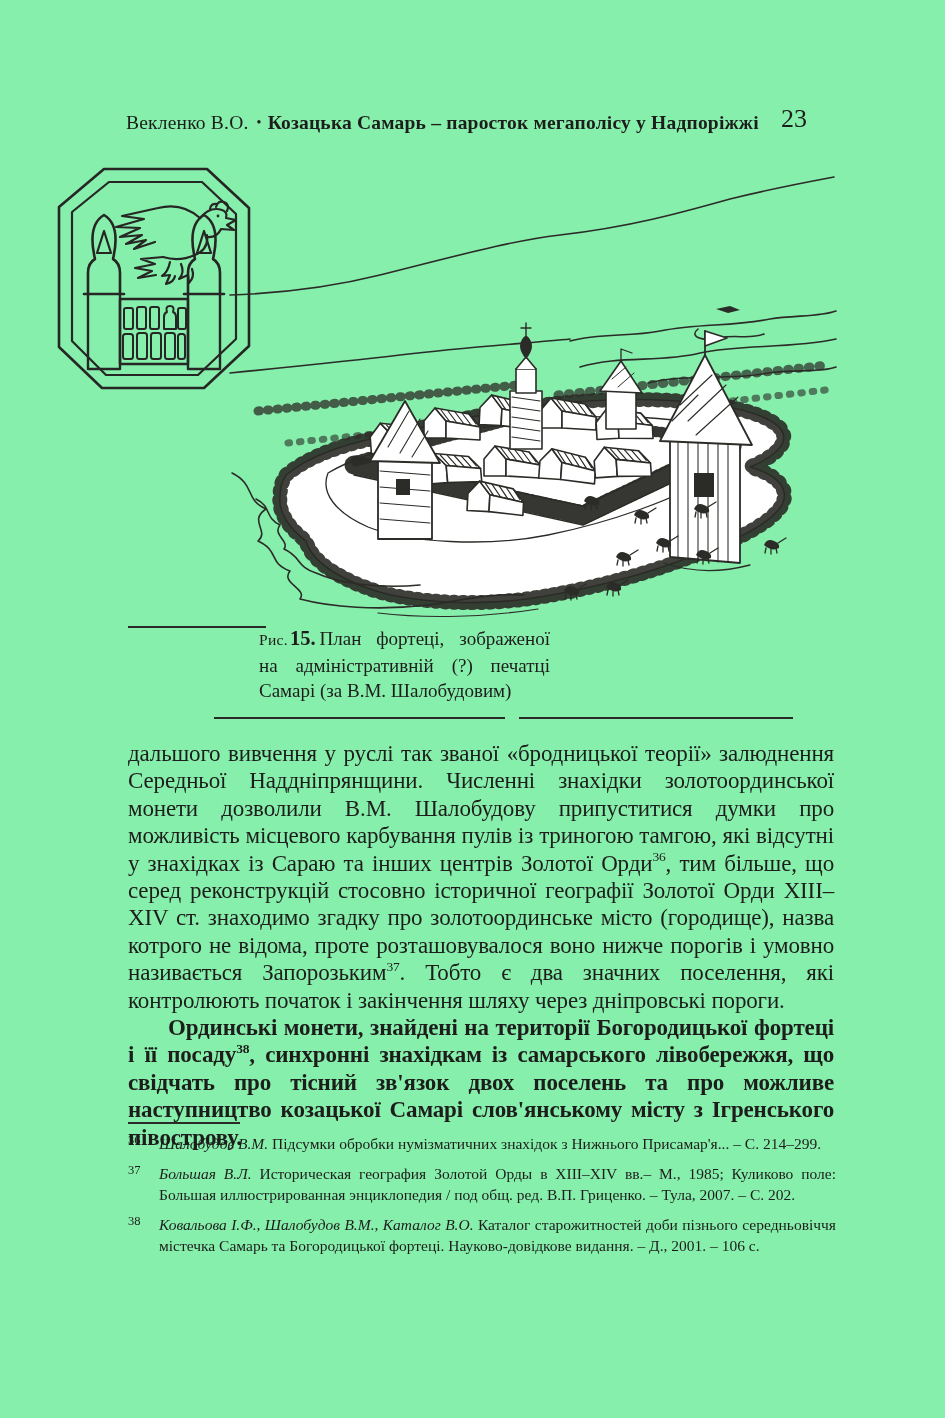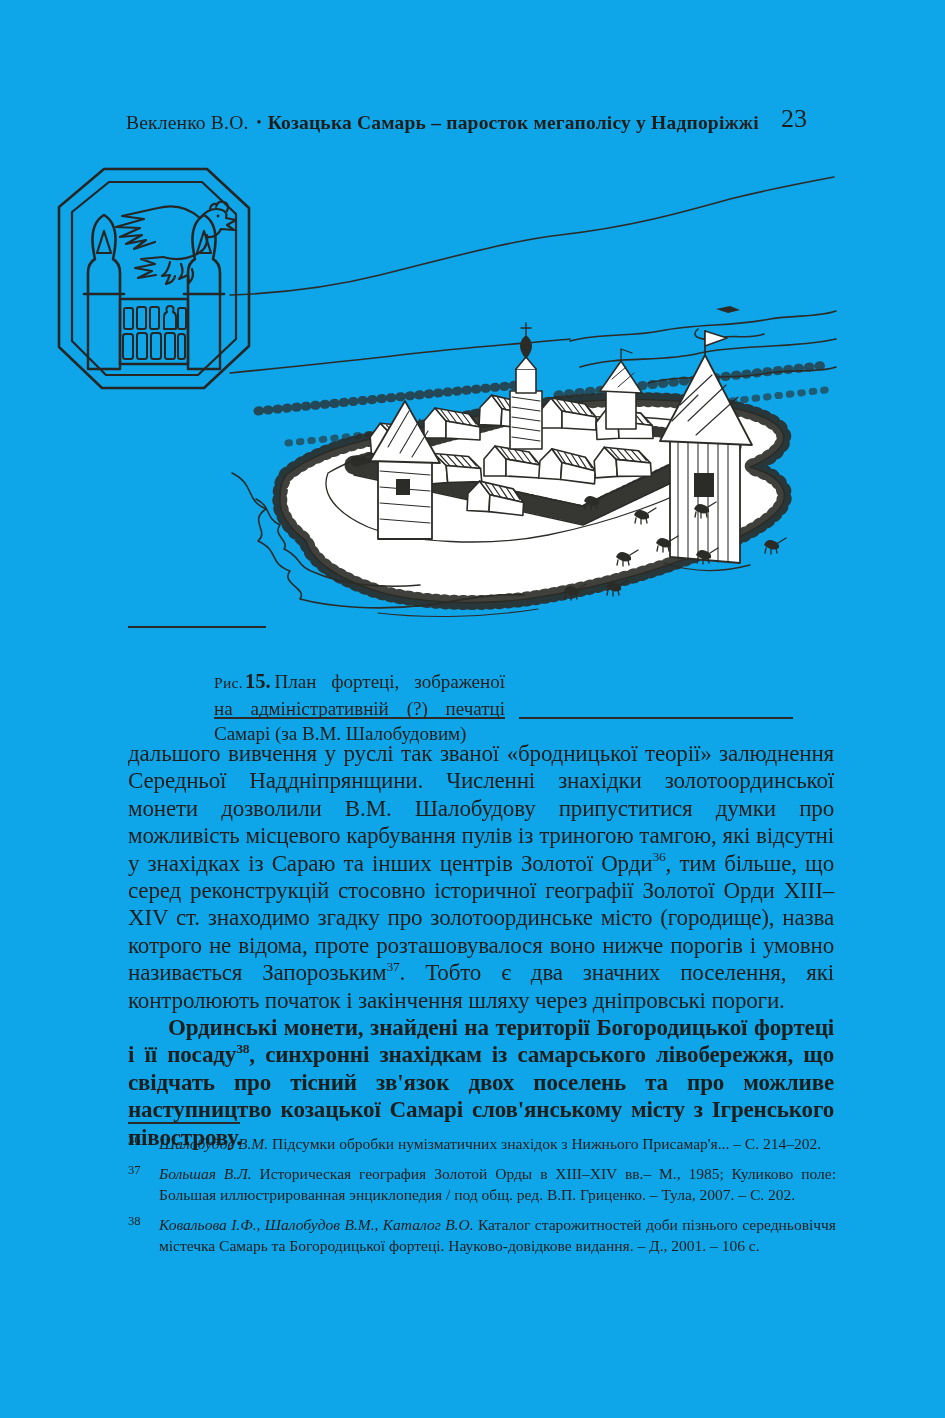--- a/index.html
+++ b/index.html
@@ -1,36 +1,36 @@
 <!DOCTYPE html>
 <html lang="uk"><head>
 <meta charset="utf-8">
 <style>
   html,body { margin:0; padding:0; background:#ffffff; }
   .page {
-    position:relative; width:945px; height:1418px; background:#0ea5e9;
+    position:relative; width:945px; height:1418px; background:#86efac;
     font-family:"Liberation Serif","DejaVu Serif",serif; color:#1d1d1b;
     overflow:hidden;
   }
   
   .hdr { position:absolute; left:126px; top:112px; width:560px;
          font-size:19.5px; letter-spacing:0.2px; white-space:nowrap; }
   .hdr .author { font-weight:normal; }
   .hdr .bullet { font-size:14px; padding:0 6px 0 8px; position:relative; top:-2px; }
   .hdr .title  { font-weight:bold; }
   .pagenum { position:absolute; left:781px; top:104px; font-size:26px; }
 
   
   .fig-seal     { position:absolute; left:50px;  top:161px; width:208px; height:238px; }
   .fig-fortress { position:absolute; left:228px; top:143px; width:612px; height:486px; }
   svg { display:block; }
 
   
   .cap-rule-top { position:absolute; left:128px; top:626px; width:138px; height:2px; background:#2a2a28; }
-  .caption { position:absolute; top:669px; font-size:19px; line-height:25.5px; text-align:justify; }
+  .caption { position:absolute; top:626px; font-size:19px; line-height:25.5px; text-align:justify;margin-left:45px; }
   .cap1 { left:214px; width:291px; }
   .cap2 { left:519px; width:274px; }
   .cap-prefix { font-size:15.5px; letter-spacing:0.3px; }
   .cap-num { font-weight:bold; font-size:20.5px; padding:0 4px 0 2px; }
   .cap-rule-bot { position:absolute; top:717px; height:2px; background:#2a2a28; }
   .cap-rule-bot.r1 { left:214px; width:291px; }
   .cap-rule-bot.r2 { left:519px; width:274px; }
 
   
   .body-text { position:absolute; left:128px; top:740px; width:706px;
@@ -220,21 +220,21 @@
   <div class="cap-rule-bot r2"></div>
 
   <div class="body-text">
     <p><span>дальшого вивчення у руслі так званої «бродницької теорії» залюднення Середньої Наддніпрянщини. Численні знахідки золотоординської монети дозволили В.М. Шалобудову припуститися думки про можливість місцевого карбування пулів із триногою тамгою, які відсутні у знахідках із Сараю та інших центрів Золотої Орди</span><sup class="ref">36</sup><span>, тим більше, що серед реконструкцій стосовно історичної географії Золотої Орди XIII–XIV ст. знаходимо згадку про золотоординське місто (городище), назва котрого не відома, проте розташовувалося воно нижче порогів і умовно називається Запорозьким</span><sup class="ref">37</sup><span>. Тобто є два значних поселення, які контролюють початок і закінчення шляху через дніпровські пороги.</span></p>
     <p class="indent"><span>Ординські монети, знайдені на території Богородицької фортеці і її посаду</span><sup class="ref">38</sup><span>, синхронні знахідкам із самарського лівобережжя, що свідчать про тісний зв'язок двох поселень та про можливе наступництво козацької Самарі слов'янському місту з Ігренського півострову.</span></p>
   </div>
 
   <div class="fn-rule"></div>
   <div class="footnotes">
     <div class="footnote">
-      <span class="fn-num">36</span><span class="fn-author">Шалобудов В.М.</span><span> Підсумки обробки нумізматичних знахідок з Нижнього Присамар'я... – С. 214–202.</span>
+      <span class="fn-num">36</span><span class="fn-author">Шалобудов В.М.</span><span> Підсумки обробки нумізматичних знахідок з Нижнього Присамар'я... – С. 214–299.</span>
     </div>
     <div class="footnote">
       <span class="fn-num">37</span><span class="fn-author">Большая В.Л.</span><span> Историческая география Золотой Орды в XIII–XIV вв.– М., 1985; Куликово поле: Большая иллюстрированная энциклопедия / под общ. ред. В.П. Гриценко. – Тула, 2007. – С. 202.</span>
     </div>
     <div class="footnote">
       <span class="fn-num">38</span><span class="fn-author">Ковальова І.Ф., Шалобудов В.М., Каталог В.О.</span><span> Каталог старожитностей доби пізнього середньовіччя містечка Самарь та Богородицької фортеці. Науково-довідкове видання. – Д., 2001. – 106 с.</span>
     </div>
   </div>
 
 </div>

